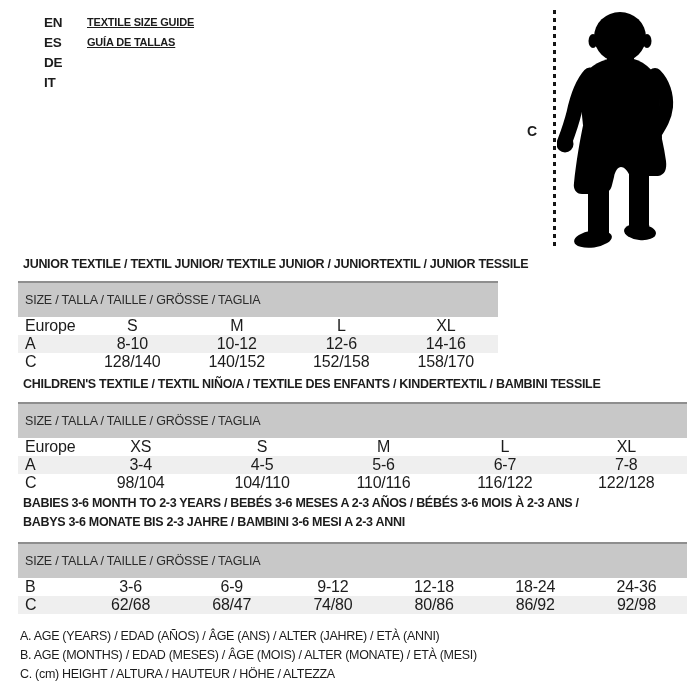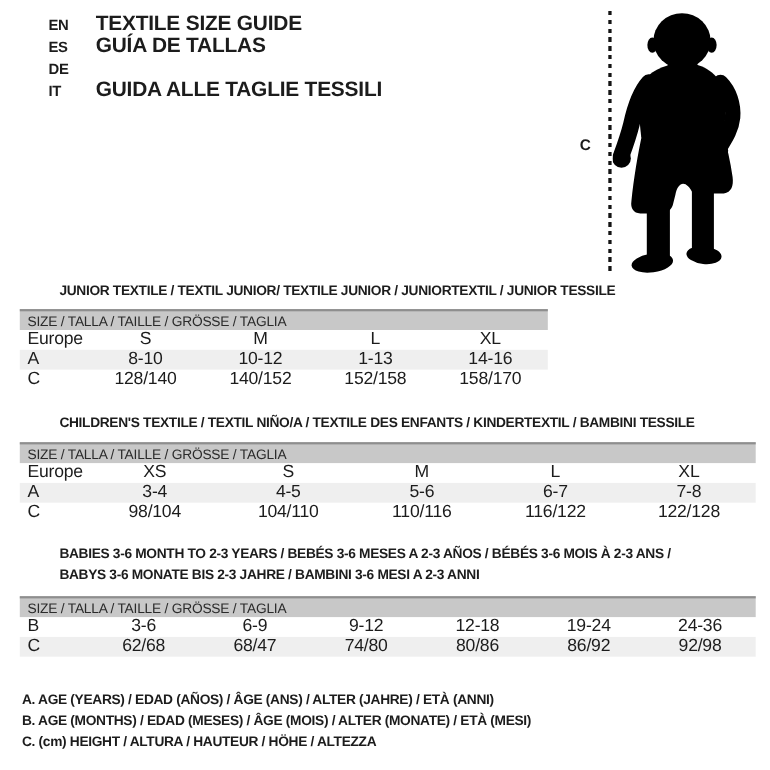--- a/index.html
+++ b/index.html
@@ -8,75 +8,74 @@
     position:relative;
     font-family:"Liberation Sans", sans-serif;
     color:#1c1c1c;
     -webkit-font-smoothing:antialiased;
   }
 
   
   .lang-block { position:absolute; left:25px; top:12px; }
   .lang-row { display:flex; height:20px; align-items:center;padding-left:19px; }
   .lang-code { width:43px; font-weight:700; font-size:13.5px; letter-spacing:-0.2px; }
-  .lang-label { font-weight:700; font-size:19px; letter-spacing:-0.2px; }
+  .lang-label { font-weight:700; font-size:11px; letter-spacing:-0.2px;text-decoration:underline; }
 
   
   .measure-line {
     position:absolute; left:553px; top:10px; width:3px; height:237px;
     background:repeating-linear-gradient(to bottom, #141414 0 4px, transparent 4px 8px);
   }
   .measure-label {
     position:absolute; left:527px; top:123px;
     font-weight:700; font-size:14px;
   }
   .figure-svg { position:absolute; left:557px; top:7px; }
 
   
   .table-title {
     position:absolute; left:23px;
-    font-weight:700; font-size:12.5px; letter-spacing:-0.3px; white-space:nowrap;margin-left:31px;
+    font-weight:700; font-size:12.5px; letter-spacing:-0.3px; white-space:nowrap;
   }
 
   
   .size-table { position:absolute; left:18px; }
   .size-bar {
-    height:19px; background:#c8c8c8; border-top:2px solid #8e8e8e;
+    height:36px; background:#c8c8c8; border-top:2px solid #8e8e8e;
     display:flex; align-items:center; padding-left:7px;
     font-size:12.5px; letter-spacing:-0.2px; color:#2b2b2b;
   }
   .trow { display:grid; height:18px; align-items:center; font-size:16px; letter-spacing:-0.2px; }
   .trow.shade { background:#efefef; }
   .cell { text-align:center; white-space:nowrap; }
   .cell.label { text-align:left; padding-left:7px; }
 
   
   .note {
     position:absolute; left:20px;
-    font-weight:700; font-size:12.5px; letter-spacing:-0.3px; white-space:nowrap;
+    font-weight:400; font-size:12.5px; letter-spacing:-0.3px; white-space:nowrap;
   }
 </style>
 </head>
 <body>
 
 <div class="lang-block">
   <div class="lang-row">
     <span class="lang-code">EN</span>
     <span class="lang-label">TEXTILE SIZE GUIDE</span>
   </div>
   <div class="lang-row">
     <span class="lang-code">ES</span>
     <span class="lang-label">GUÍA DE TALLAS</span>
   </div>
   <div class="lang-row">
     <span class="lang-code">DE</span>
   </div>
   <div class="lang-row">
     <span class="lang-code">IT</span>
-    <span class="lang-label">GUIDA ALLE TAGLIE TESSILI</span>
   </div>
 </div>
 
 <div class="measure-line"></div>
 <div class="measure-label">C</div>
 
 <svg class="figure-svg" width="136" height="242" viewBox="0 0 136 242" fill="#000000">
 
   <ellipse cx="63" cy="30" rx="26" ry="25"></ellipse>
 
@@ -109,21 +108,21 @@
       <div class="cell label">Europe</div>
       <div class="cell">S</div>
       <div class="cell">M</div>
       <div class="cell">L</div>
       <div class="cell">XL</div>
     </div>
     <div class="trow shade" style="grid-template-columns: 62px repeat(4, 1fr);">
       <div class="cell label">A</div>
       <div class="cell">8-10</div>
       <div class="cell">10-12</div>
-      <div class="cell">1-13</div>
+      <div class="cell">12-6</div>
       <div class="cell">14-16</div>
     </div>
     <div class="trow" style="grid-template-columns: 62px repeat(4, 1fr);">
       <div class="cell label">C</div>
       <div class="cell">128/140</div>
       <div class="cell">140/152</div>
       <div class="cell">152/158</div>
       <div class="cell">158/170</div>
     </div>
   </div>
@@ -160,21 +159,21 @@
 <div class="table-title" style="top:496px">BABIES 3-6 MONTH TO 2-3 YEARS / BEBÉS 3-6 MESES A 2-3 AÑOS / BÉBÉS 3-6 MOIS À 2-3 ANS /</div>
 <div class="table-title" style="top:515px">BABYS 3-6 MONATE BIS 2-3 JAHRE / BAMBINI 3-6 MESI A 2-3 ANNI</div>
 <div class="size-table" id="t3" style="top:542px; width:669px">
   <div class="size-bar">SIZE / TALLA / TAILLE / GRÖSSE / TAGLIA</div>
 <div class="trow" style="grid-template-columns: 62px repeat(6, 1fr);">
       <div class="cell label">B</div>
       <div class="cell">3-6</div>
       <div class="cell">6-9</div>
       <div class="cell">9-12</div>
       <div class="cell">12-18</div>
-      <div class="cell">19-24</div>
+      <div class="cell">18-24</div>
       <div class="cell">24-36</div>
     </div>
     <div class="trow shade" style="grid-template-columns: 62px repeat(6, 1fr);">
       <div class="cell label">C</div>
       <div class="cell">62/68</div>
       <div class="cell">68/47</div>
       <div class="cell">74/80</div>
       <div class="cell">80/86</div>
       <div class="cell">86/92</div>
       <div class="cell">92/98</div>

